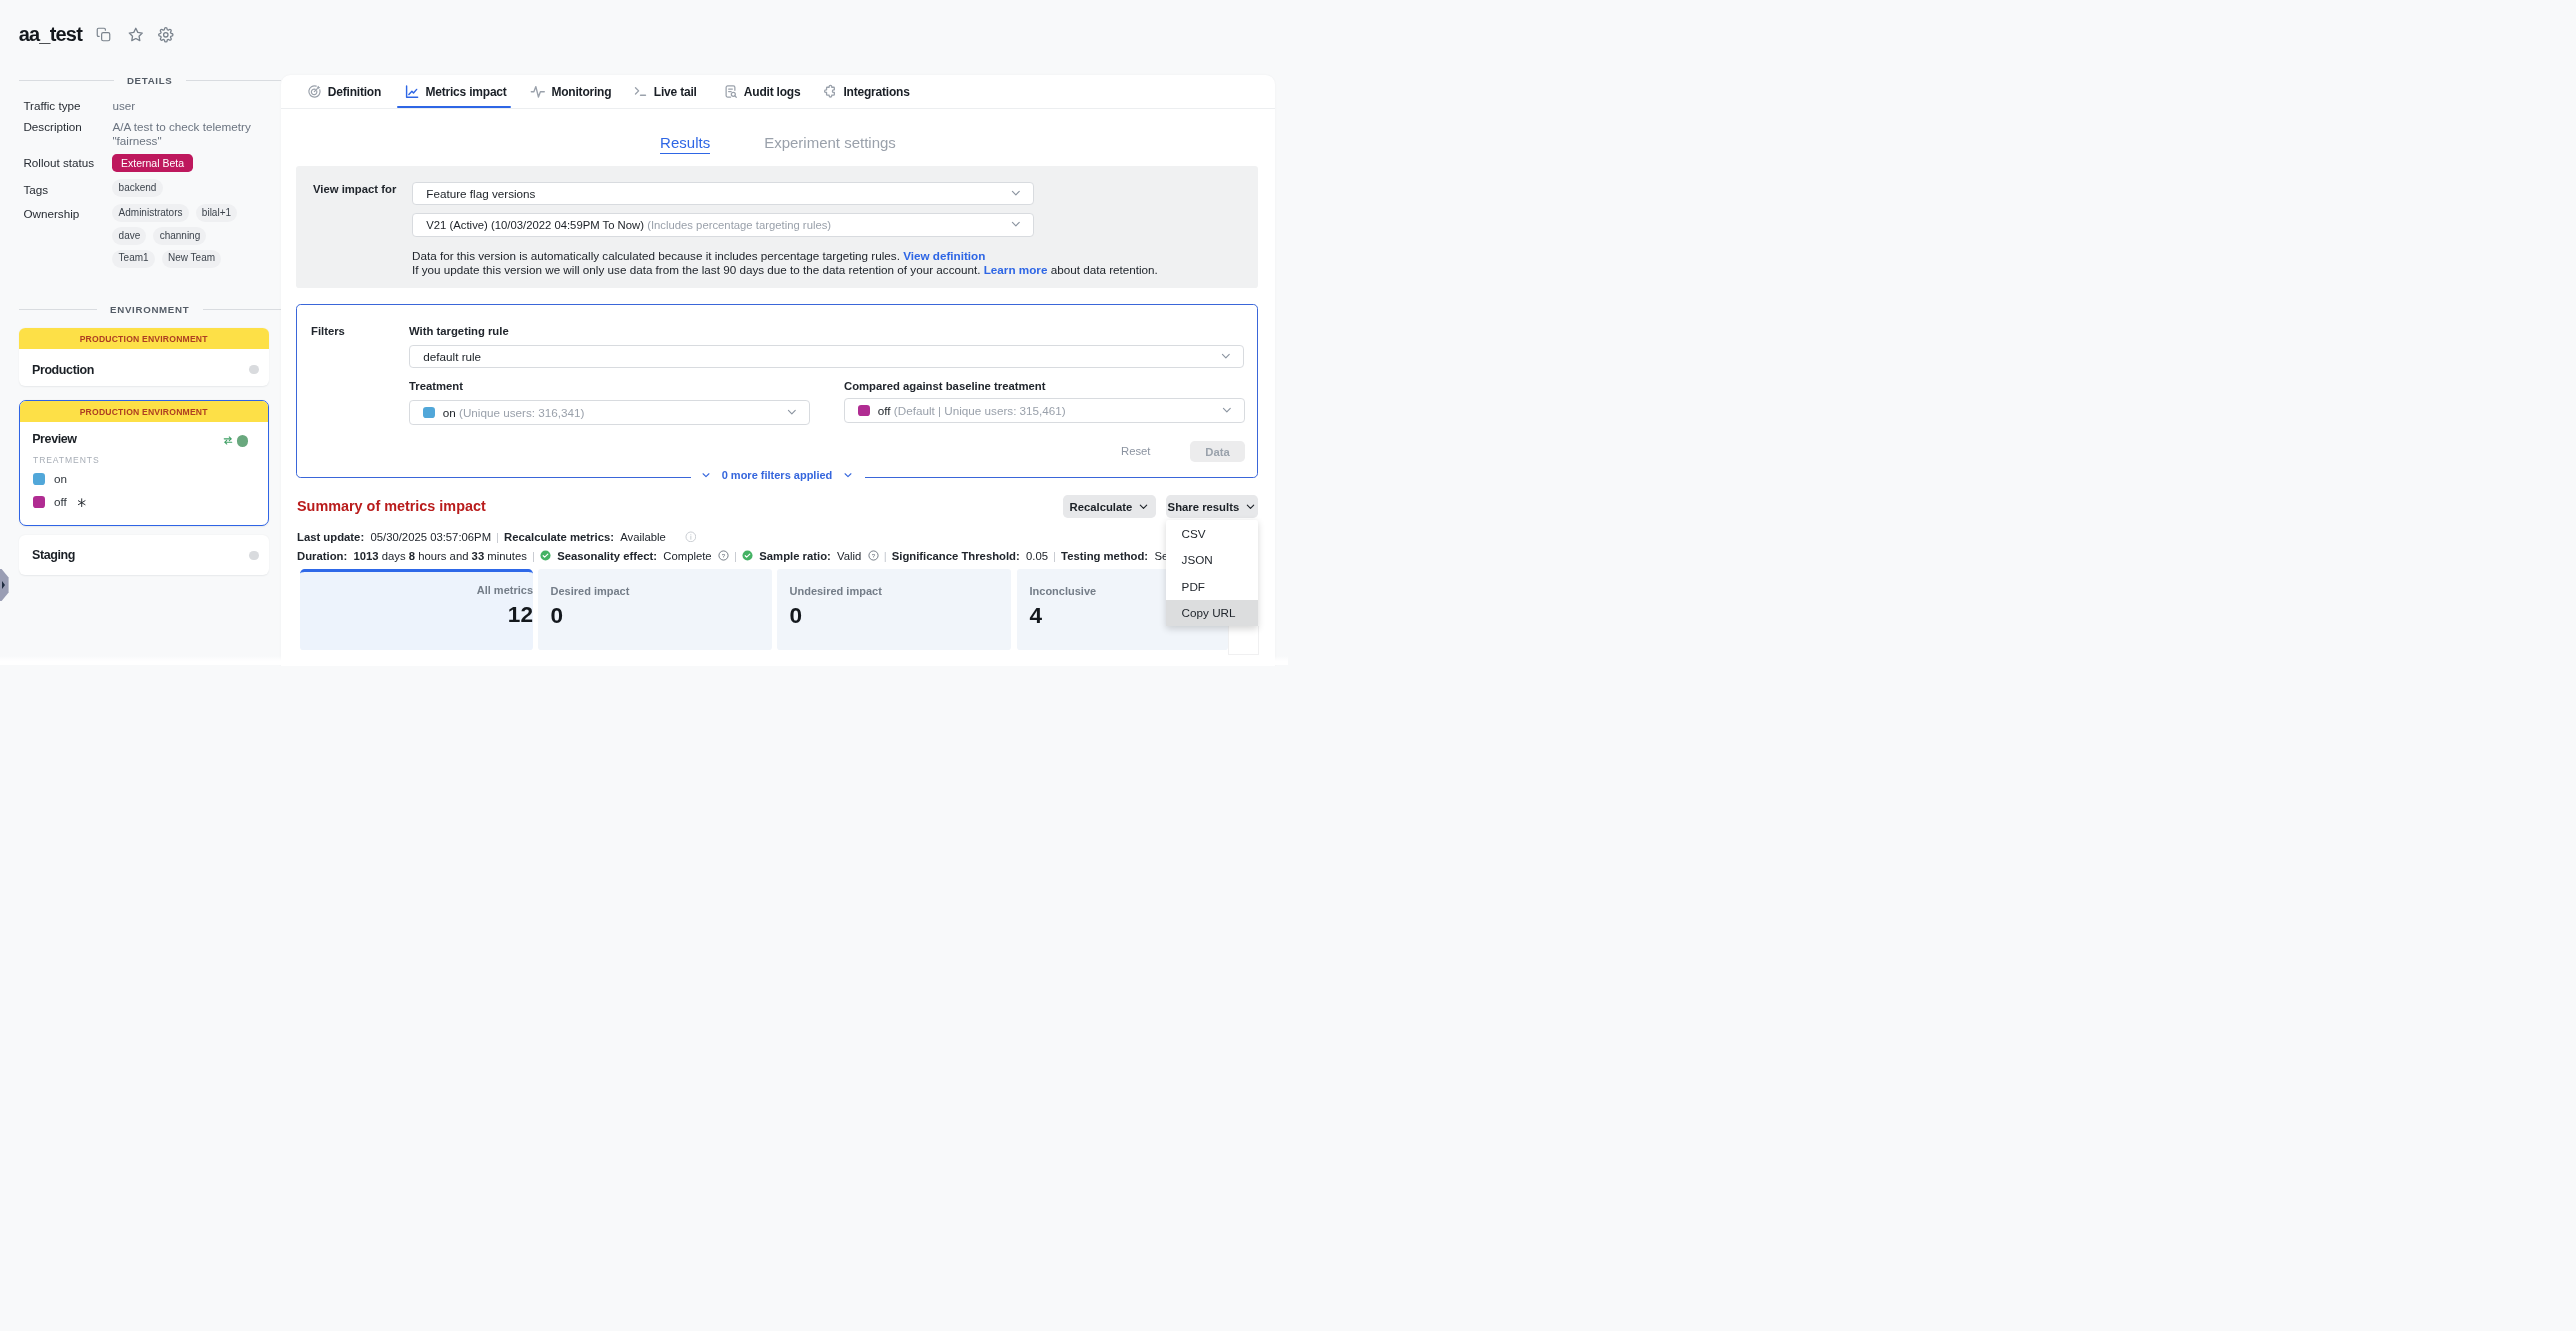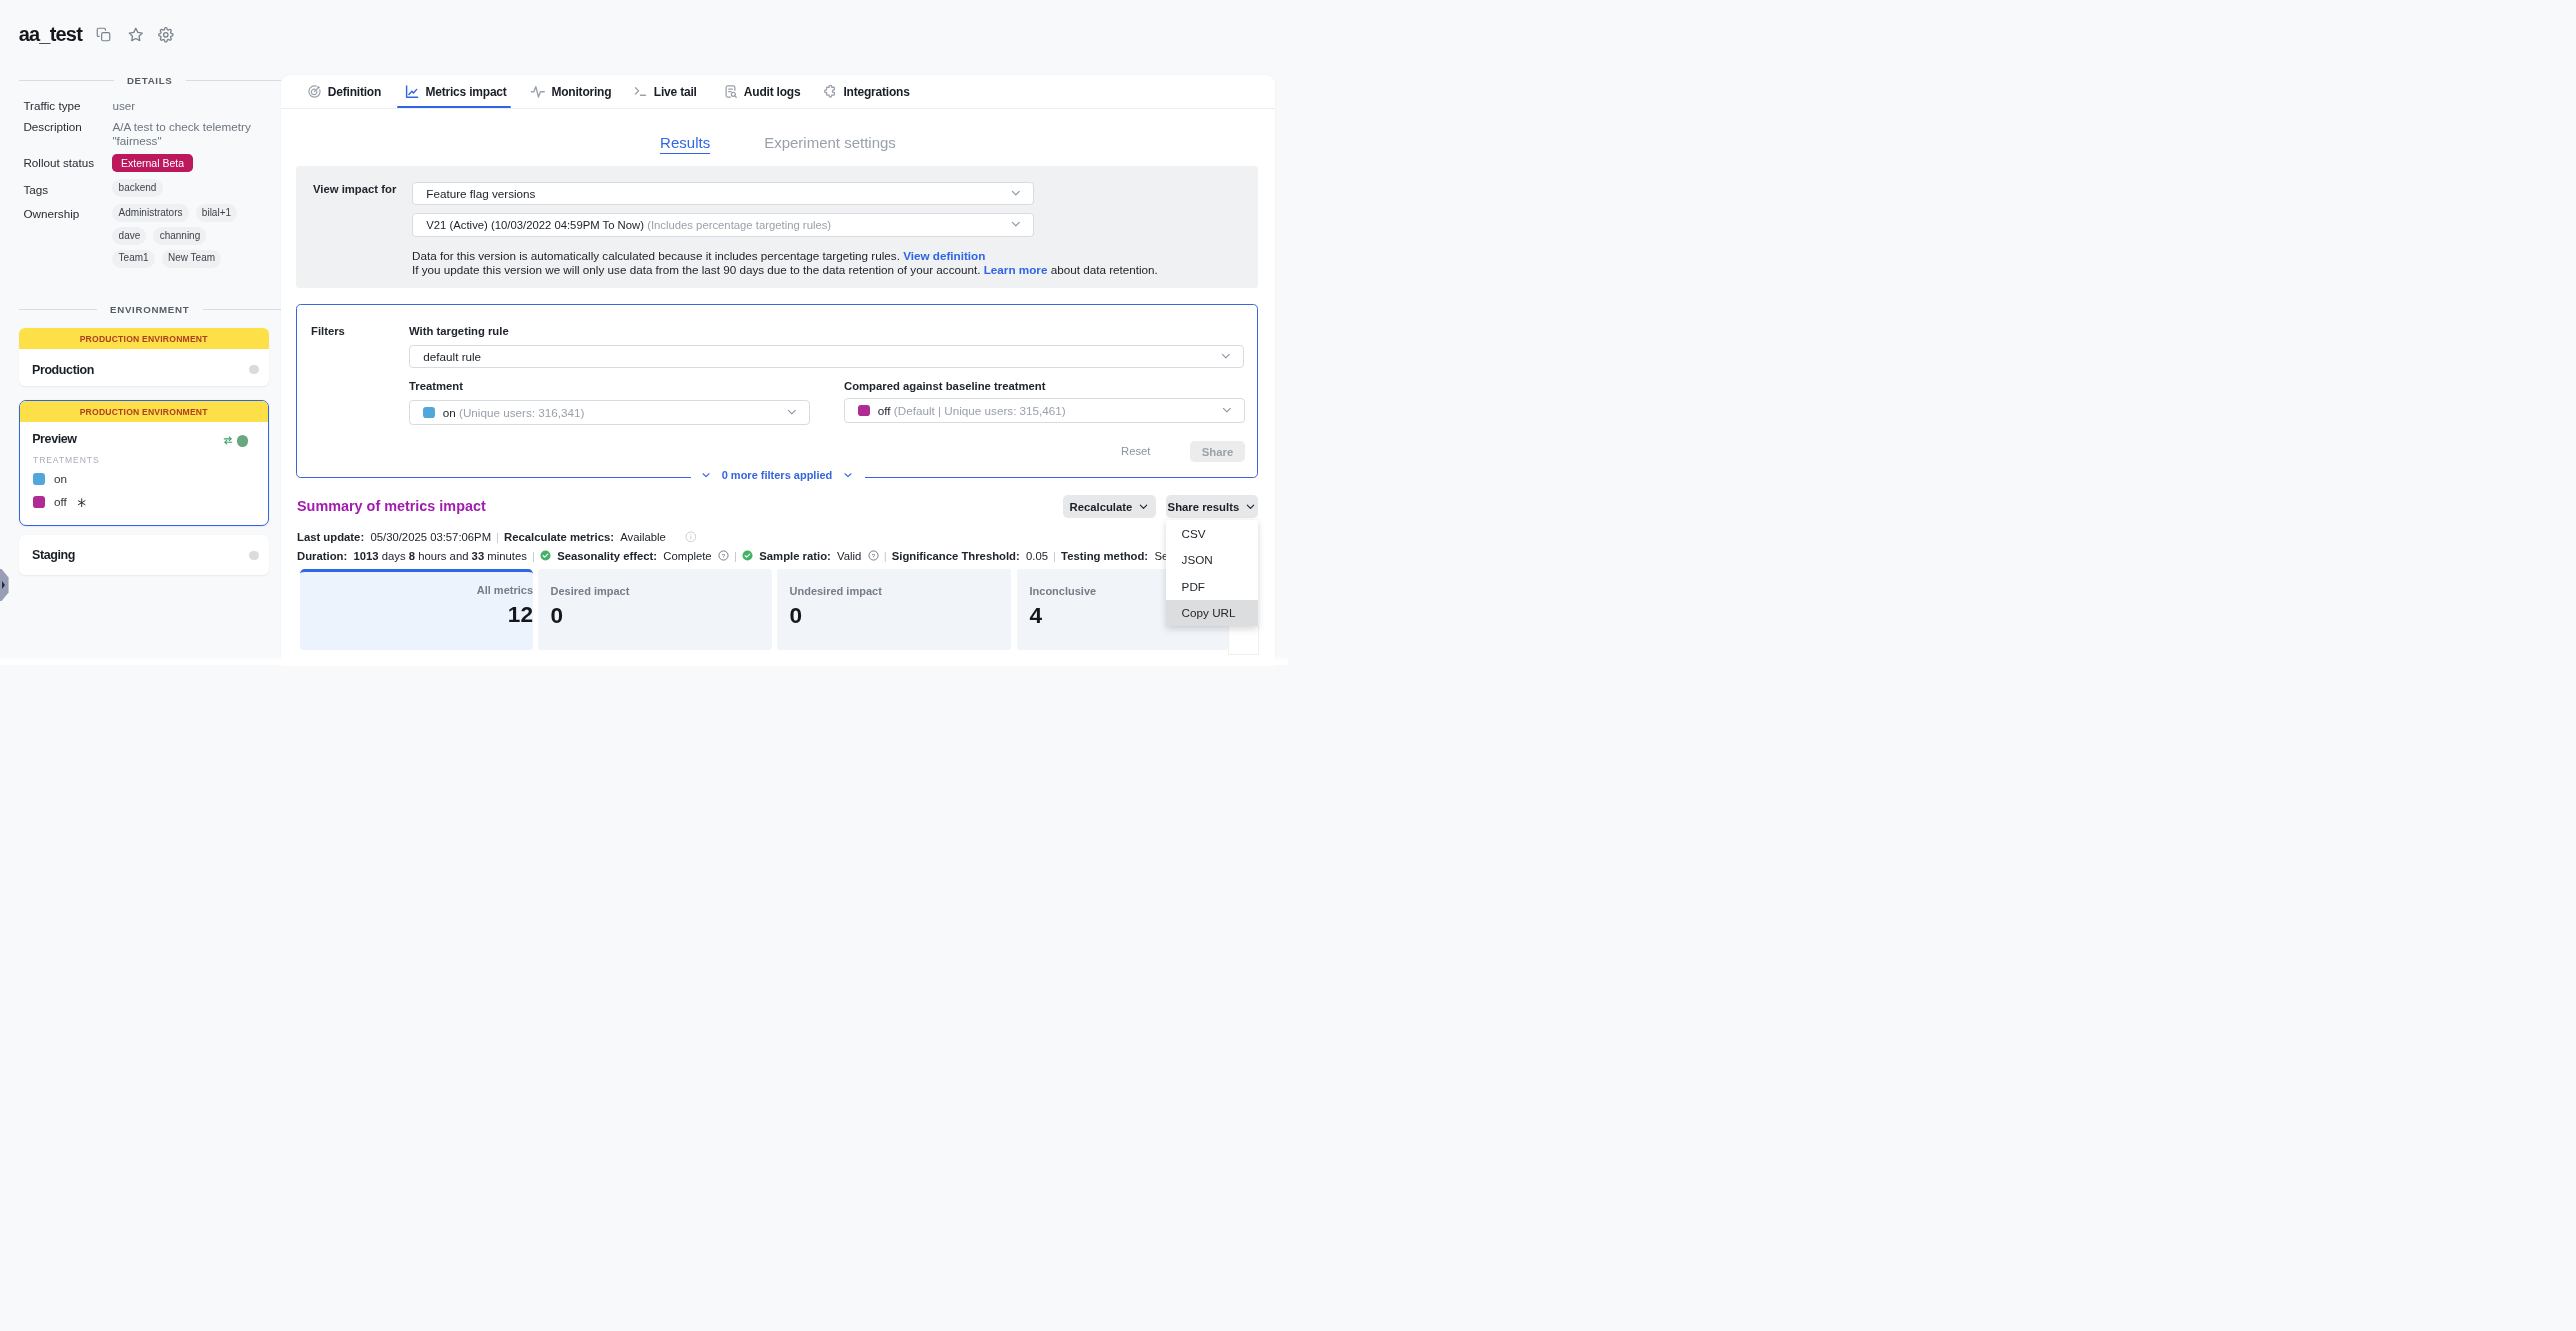--- a/index.html
+++ b/index.html
@@ -49,21 +49,21 @@
 
 
 #fpanel { left:296px; top:304px; width:962px; height:174px; border:1.2px solid #3a66d9; border-radius:4.7px; }
 #fbot1 { left:691px; top:472px; width:174px; height:11.7px; background:#fff; }
 .flab { font-size:11.3px; font-weight:700; color:#21262d; }
 #morefilters { left:296px; top:469px; width:962px; display:flex; align-items:center; justify-content:center; font-size:11px; font-weight:700; color:#3566dd; white-space:nowrap; }
 .reset { font-size:11.3px; color:#8b93a0; }
 #applybtn { left:1190px; top:441px; width:55px; height:21px; background:#ececed; border-radius:4.7px; color:#9aa2ac; font-size:11.3px; font-weight:700; display:flex; align-items:center; justify-content:center; }
 
 
-#sumtitle { left:297px; top:498px; font-size:14.4px; font-weight:700; color:#a21caf; }
+#sumtitle { left:297px; top:498px; font-size:14.4px; font-weight:700; color:#b91c1c; }
 .meta { font-size:11.3px; color:#21262d; display:flex; align-items:center; white-space:nowrap; }
 .meta b { font-weight:700; }
 .sep { color:#c6cad0; padding:0 5px; font-size:11.7px; }
 .btn { position:absolute; height:23.4px; background:#e7e8ea; border-radius:4.7px; display:flex; align-items:center; justify-content:center; gap:6.2px; font-size:11.3px; font-weight:700; color:#1b2026; white-space:nowrap; }
 
 
 .mcard { position:absolute; top:569px; height:81px; background:#f1f5fa; border-radius:3.1px; padding:15.6px 0 0 12.5px; }
 .mcard.act { background:#edf3fc; border-top:3.9px solid #2e68e8; border-radius:4.7px 4.7px 3.1px 3.1px; padding-top:11.7px; }
 .mlab { font-size:11px; font-weight:700; color:#747d88; }
 .mnum { font-size:22.6px; font-weight:700; color:#14181d; margin-top:6.2px; }
@@ -217,21 +217,21 @@
       </svg></span></div>
 <div class="abs flab" style="left:409px; top:380px;">Treatment</div>
 <div class="sel" style="left:409px; top:400px; width:401px; height:25px;"><span class="sq" style="background:#51a7d9; width:11.7px; height:11.7px; margin-right:7.8px;"></span>on&nbsp;<span class="grey">(Unique users: 316,341)</span><span class="chev"><svg width="11.7" height="11.7" viewBox="0 0 24 24" fill="none" stroke="#8c95a1" stroke-width="2.4" stroke-linecap="round" stroke-linejoin="round">
         <path d="M5 9l7 7 7-7"></path>
       </svg></span></div>
 <div class="abs flab" style="left:844px; top:380px;">Compared against baseline treatment</div>
 <div class="sel" style="left:844px; top:398px; width:401px; height:25px;"><span class="sq" style="background:#b02c92; width:11.7px; height:11.7px; margin-right:7.8px;"></span>off&nbsp;<span class="grey">(Default | Unique users: 315,461)</span><span class="chev"><svg width="11.7" height="11.7" viewBox="0 0 24 24" fill="none" stroke="#8c95a1" stroke-width="2.4" stroke-linecap="round" stroke-linejoin="round">
         <path d="M5 9l7 7 7-7"></path>
       </svg></span></div>
 <div class="abs reset" style="left:1121px; top:445px;">Reset</div>
-<div class="abs" id="applybtn">Share</div>
+<div class="abs" id="applybtn">Data</div>
 <div class="abs" id="morefilters"><svg style="vertical-align:1.6px; margin-right:11px;" width="10" height="10" viewBox="0 0 24 24" fill="none" stroke="#3566dd" stroke-width="2.6" stroke-linecap="round" stroke-linejoin="round">
       <path d="M5 9l7 7 7-7"></path>
     </svg>0 more filters applied<svg style="vertical-align:1.6px; margin-left:11px;" width="10" height="10" viewBox="0 0 24 24" fill="none" stroke="#3566dd" stroke-width="2.6" stroke-linecap="round" stroke-linejoin="round">
       <path d="M5 9l7 7 7-7"></path>
     </svg></div>
 
 <div class="abs" id="sumtitle">Summary of metrics impact</div>
 <div class="btn" style="left:1063px; top:495px; width:93px;">Recalculate<svg width="11" height="11" viewBox="0 0 24 24" fill="none" stroke="#1b2026" stroke-width="2.4" stroke-linecap="round" stroke-linejoin="round">
       <path d="M5 9l7 7 7-7"></path>
     </svg></div>

